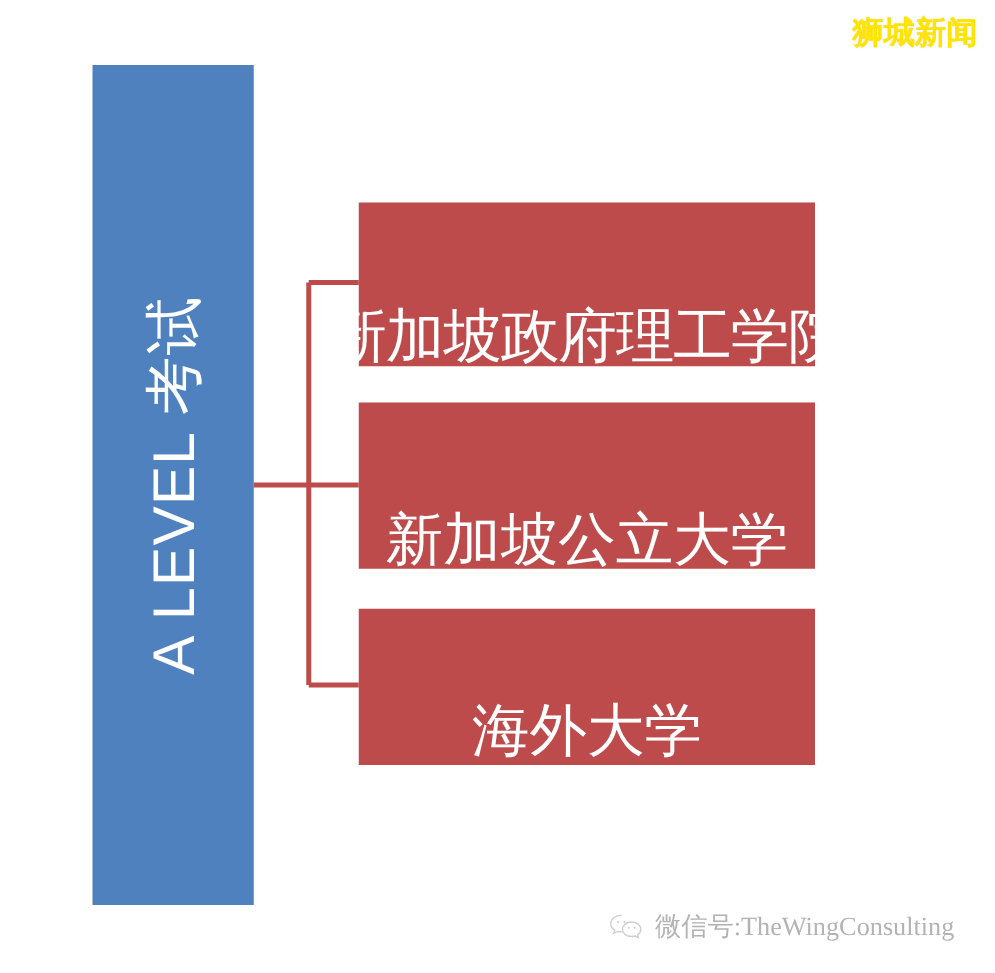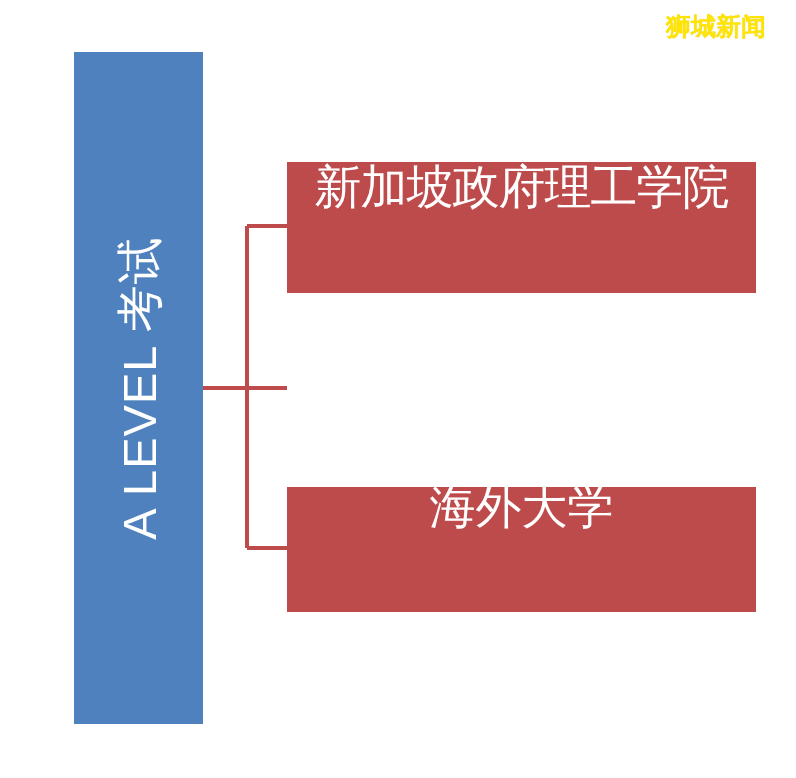--- a/index.html
+++ b/index.html
@@ -17,21 +17,21 @@
     position: relative;
     width: 796px;
     height: 778px;
     background: #ffffff;
   }
 
   
   .wm-top {
     position: absolute;
     top: 14px;
-    right: 30px;
+    right: 14px;
     font-size: 25px;
     font-weight: bold;
     color: #FFE400;
     letter-spacing: 0px;
     line-height: 1;
     white-space: nowrap;
     text-shadow: 0 0 1px rgba(190,160,0,0.45);
   }
 
   
@@ -64,24 +64,24 @@
     top: 0;
     width: 796px;
     height: 778px;
     pointer-events: none;
   }
 
   
   .red-box {
     position: absolute;
     left: 287px;
-    width: 469px;
+    width: 365px;
     background: #BE4B4B;
     display: flex;
-    align-items: flex-start;
+    align-items: flex-end;
     justify-content: center;
     box-sizing: border-box;
   }
   .red-box-label {
     color: #ffffff;
     font-size: 46px;
     font-weight: 400;
     line-height: 1.05;
     white-space: nowrap;
     letter-spacing: 0px;
@@ -138,19 +138,35 @@
       <line x1="247" y1="388" x2="287" y2="388"></line>
 
       <line x1="247" y1="548" x2="287" y2="548"></line>
     </g>
   </svg>
 
   <div class="red-box b1">
     <span class="red-box-label">新加坡政府理工学院</span>
   </div>
 
+  <div class="red-box b2">
+    <span class="red-box-label">新加坡公立大学</span>
+  </div>
 
   <div class="red-box b3">
     <span class="red-box-label">海外大学</span>
   </div>
 
+  <div class="wm-bottom">
+    <svg class="wechat-icon" viewBox="0 0 30 22" xmlns="http://www.w3.org/2000/svg">
+      <g fill="none" stroke="#cfcfcf" stroke-width="1.1">
+        <path d="M11.2 2.2C6.4 2.2 2.6 5.2 2.6 8.9c0 2.1 1.2 4 3.2 5.2l-.8 2.5 2.9-1.5c1.0.3 2.1.4 3.3.4 .3 0 .6 0 .9 0"></path>
+        <circle cx="8.4" cy="7.6" r="0.85" fill="#cfcfcf" stroke="none"></circle>
+        <circle cx="13.6" cy="7.6" r="0.85" fill="#cfcfcf" stroke="none"></circle>
+        <path d="M19.3 7.6c4.1 0 7.4 2.6 7.4 5.8 0 1.8-1.0 3.4-2.7 4.5l.7 2.2-2.5-1.3c-.9.3-1.9.4-2.9.4-4.1 0-7.4-2.6-7.4-5.8s3.3-5.8 7.4-5.8z"></path>
+        <circle cx="17.0" cy="12.2" r="0.8" fill="#cfcfcf" stroke="none"></circle>
+        <circle cx="21.7" cy="12.2" r="0.8" fill="#cfcfcf" stroke="none"></circle>
+      </g>
+    </svg>
+    <span class="wm-text">微信号:TheWingConsulting</span>
+  </div>
 
 </div>
 
 </body></html>

